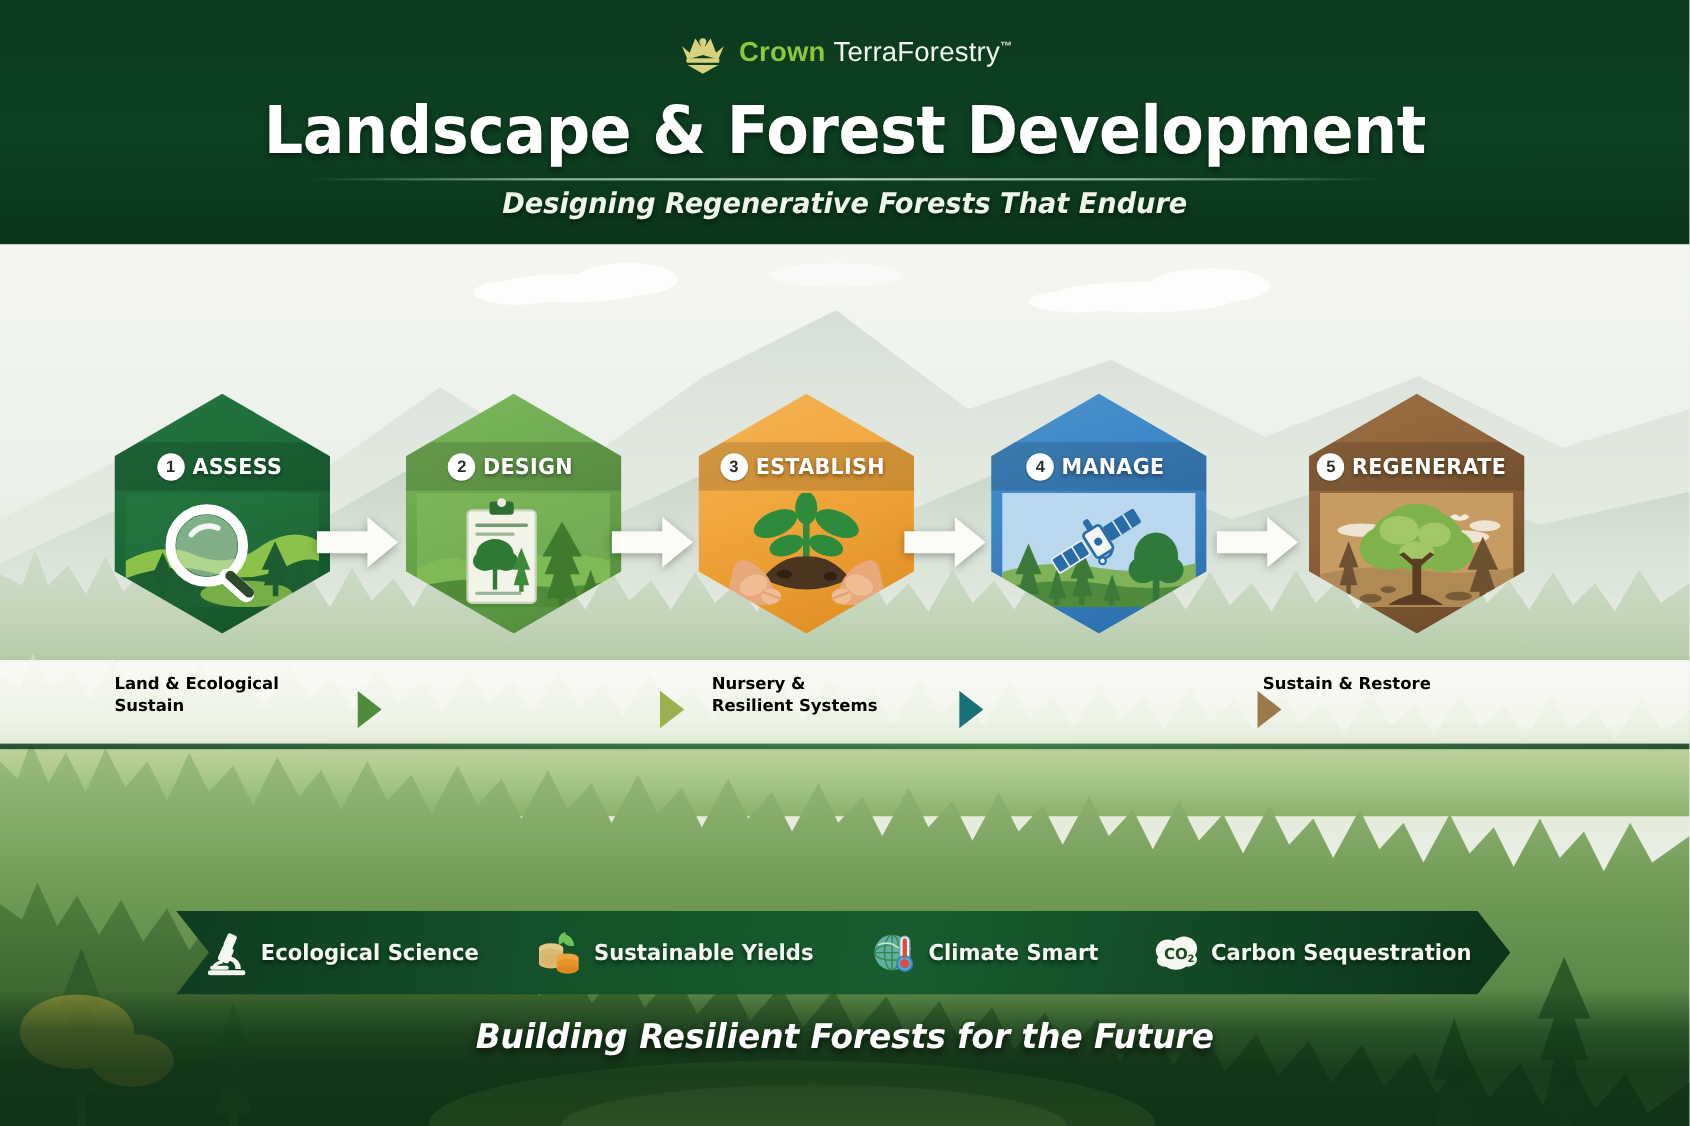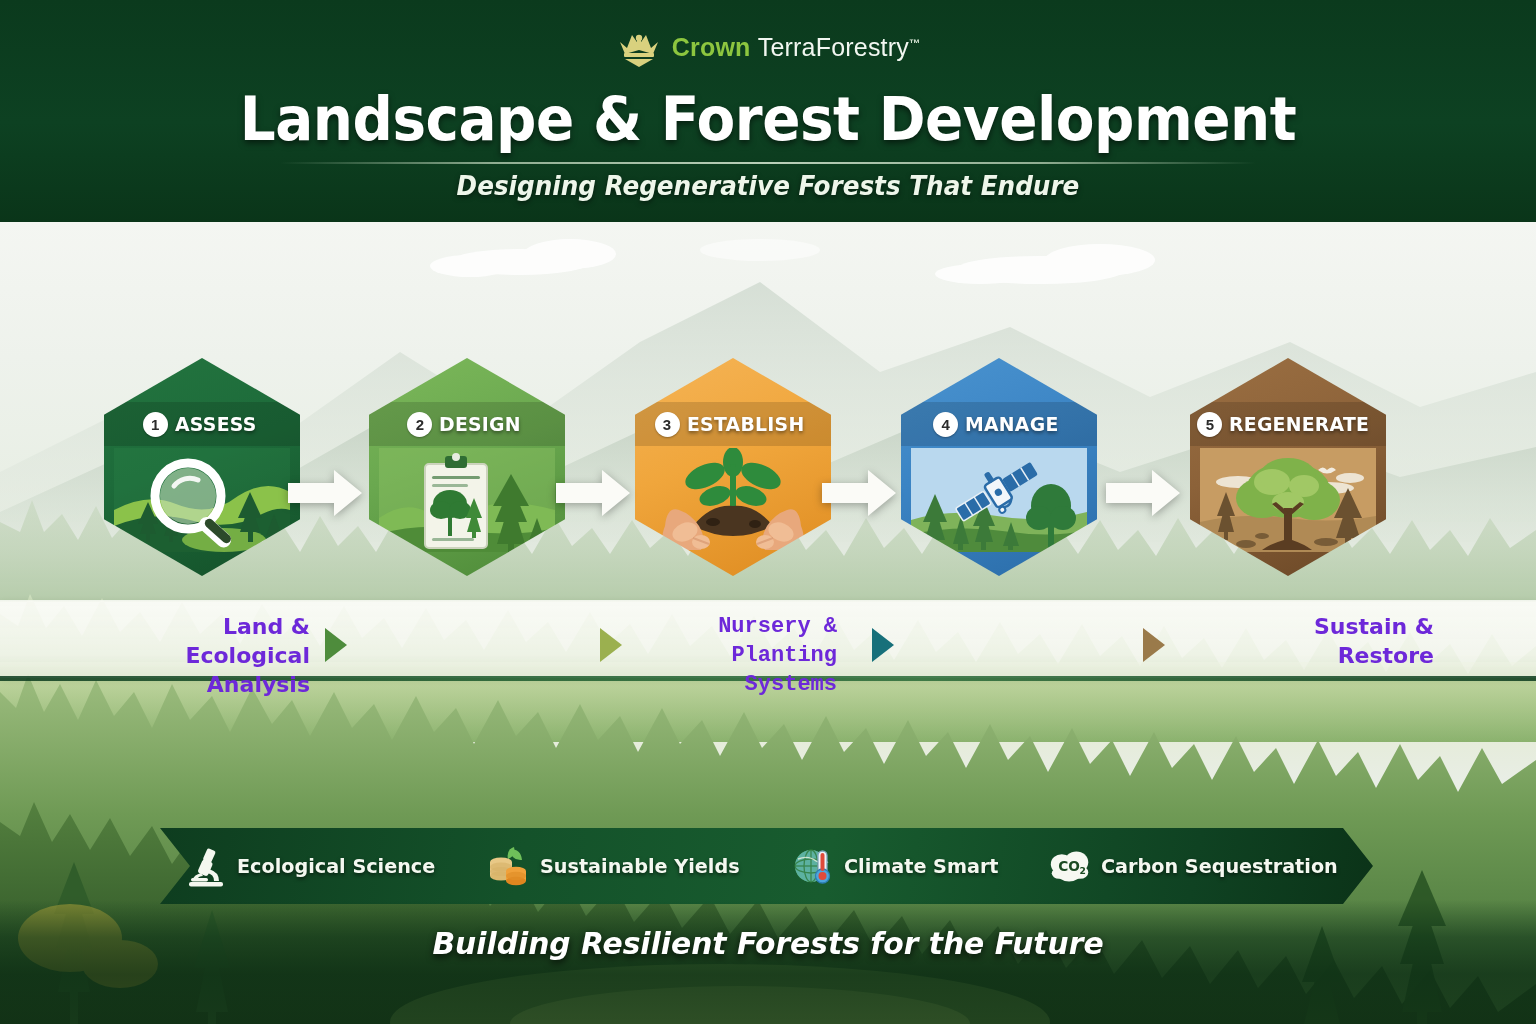--- a/index.html
+++ b/index.html
@@ -97,22 +97,22 @@
     background:linear-gradient(180deg,rgba(250,251,246,.92) 0%,rgba(244,247,238,.9) 70%,rgba(232,238,224,.82) 100%);
     border-top:1px solid rgba(255,255,255,.5);
     box-shadow:0 2px 6px rgba(30,60,30,.12);
   }
   .caption-underline {
     position:absolute; top:676px; left:0; width:1536px; height:5px; z-index:17;
     background:linear-gradient(90deg,#0c3b1e 0%,#1d5c2e 35%,#2a6b38 60%,#0c3b1e 100%);
     opacity:.85;
   }
   .caption {
-    position:absolute; top:612px; width:206px; text-align:right; z-index:18;
-    color:#6d28d9; font-size:22px; font-weight:600; line-height:1.32;
+    position:absolute; top:612px; width:206px; text-align:left; z-index:18;
+    color:#000000; font-size:15px; font-weight:600; line-height:1.32;
     font-family:"DejaVu Sans", sans-serif;
   }
   .cap-tri { position:absolute; top:628px; width:22px; height:34px; z-index:18; }
 
   
   .feature-bar {
     position:absolute; top:828px; left:160px; width:1213px; height:76px; z-index:20;
     clip-path:polygon(0 0,1183px 0,1213px 38px,1183px 76px,0 76px,30px 38px);
     background:linear-gradient(100deg,#0e3d1f 0%,#14522a 30%,#185c2f 55%,#0f4222 85%,#0b3318 100%);
     box-shadow:0 5px 14px rgba(10,30,12,.45);
@@ -486,43 +486,43 @@
   </svg>
   <svg class="arrow" style="left:1106px;" viewBox="0 0 74 46">
     <path d="M0,13 L46,13 L46,0 L74,23 L46,46 L46,33 L0,33 Z" fill="#fbfbf7"></path>
   </svg>
 
   <div class="caption-band"></div>
   <div class="caption-underline"></div>
 
   <div class="caption" style="left:104px;">
     <div>Land &amp; Ecological</div>
-    <div>Analysis</div>
+    <div>Sustain</div>
   </div>
   <svg class="cap-tri" style="left:325px;" viewBox="0 0 22 34">
     <path d="M0,0 L22,17 L0,34 Z" fill="#4e8c3c"></path>
   </svg>
 
   <svg class="cap-tri" style="left:600px;" viewBox="0 0 22 34">
     <path d="M0,0 L22,17 L0,34 Z" fill="#9bb04f"></path>
   </svg>
 
-  <div class="caption" style="left:631px;font-family:Liberation Mono, monospace;">
+  <div class="caption" style="left:647px;">
     <div>Nursery &amp;</div>
-    <div>Planting Systems</div>
+    <div>Resilient Systems</div>
   </div>
   <svg class="cap-tri" style="left:872px;" viewBox="0 0 22 34">
     <path d="M0,0 L22,17 L0,34 Z" fill="#17707a"></path>
   </svg>
 
   <svg class="cap-tri" style="left:1143px;" viewBox="0 0 22 34">
     <path d="M0,0 L22,17 L0,34 Z" fill="#9a7a4a"></path>
   </svg>
 
-  <div class="caption" style="left:1228px;">
+  <div class="caption" style="left:1148px;">
     <div>Sustain &amp; Restore</div>
     <div></div>
   </div>
 
   <div class="feature-bar">
 
     <div class="feature">
       <svg class="feature-icon" viewBox="0 0 42 42">
         <g fill="#f4f7ef">
           <rect x="20" y="4" width="9" height="13" rx="2" transform="rotate(24 24 10)"></rect>

